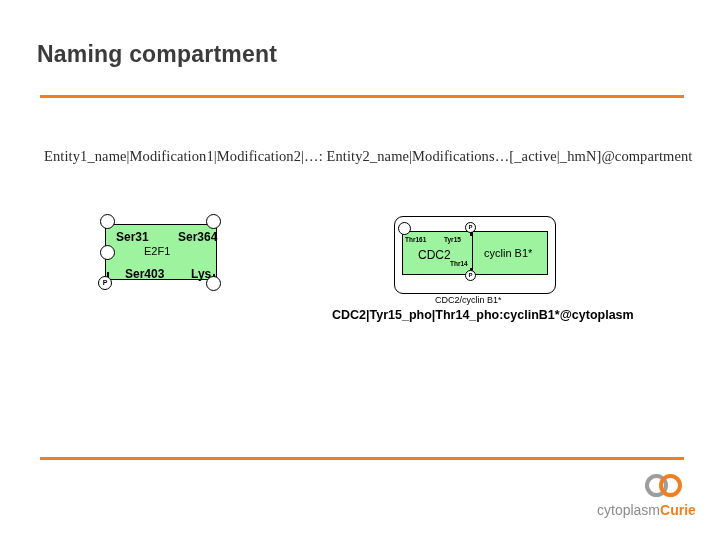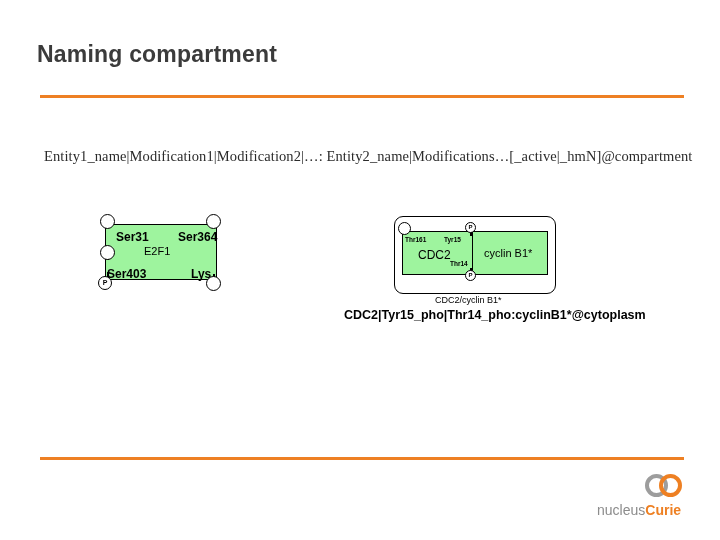--- a/index.html
+++ b/index.html
@@ -165,21 +165,21 @@
 <div id="formula">Entity1_name|Modification1|Modification2|…: Entity2_name|Modifications…[_active|_hmN]@compartment</div>
 
 <div class="diagram" id="diagram-e2f1" style="left:0px; top:0px; width:300px; height:340px;">
 
   <div class="node-box" style="left:105px; top:224px; width:112px; height:56px;"></div>
 
   <div class="node-label" style="left:144px; top:245px;">E2F1</div>
 
   <div class="site-label" style="left:116px; top:230px;">Ser31</div>
   <div class="site-label" style="left:178px; top:230px;">Ser364</div>
-  <div class="site-label" style="left:107px; top:267px;">Ser403</div>
+  <div class="site-label" style="left:125px; top:267px;">Ser403</div>
   <div class="site-label" style="left:191px; top:267px;text-align:center;">Lys</div>
 
   <div class="connector" style="left:107px; top:218px; width:1.6px; height:10px;"></div>
   <div class="connector" style="left:107px; top:248px; width:1.6px; height:12px;"></div>
   <div class="connector" style="left:107px; top:272px; width:1.6px; height:12px;"></div>
   <div class="connector" style="left:213px; top:218px; width:1.6px; height:10px;"></div>
   <div class="connector" style="left:213px; top:274px; width:1.6px; height:10px;"></div>
 
   <div class="port" style="left:100px; top:214px;"></div>
   <div class="port" style="left:100px; top:245px;"></div>
@@ -206,24 +206,24 @@
   <div class="connector" style="left:403px; top:226px; width:1.6px; height:7px;"></div>
   <div class="connector" style="left:470px; top:228px; width:1.6px; height:8px;"></div>
   <div class="connector" style="left:470px; top:268px; width:1.6px; height:8px;"></div>
 
   <div class="port small" style="left:398px; top:222px; width:13px; height:13px;"></div>
   <div class="port small" style="left:465px; top:222px;">P</div>
   <div class="port small" style="left:465px; top:270px;">P</div>
 
   <div class="complex-label" style="left:435px; top:279px;">CDC2/cyclin B1*</div>
 
-  <div class="caption" style="left:344px; top:308px;">CDC2|Tyr15_pho|Thr14_pho:cyclinB1*@cytoplasm</div>
+  <div class="caption" style="left:332px; top:308px;">CDC2|Tyr15_pho|Thr14_pho:cyclinB1*@cytoplasm</div>
 </div>
 
 <div id="logo">
   <div id="logo-rings">
     <div class="ring" id="ring-gray"></div>
     <div class="ring" id="ring-orange"></div>
   </div>
   <div id="logo-wordmark">
-    <span id="logo-institut">nucleus</span><span id="logo-curie">Curie</span>
+    <span id="logo-institut">cytoplasm</span><span id="logo-curie">Curie</span>
   </div>
 </div>
 
 </body></html>

